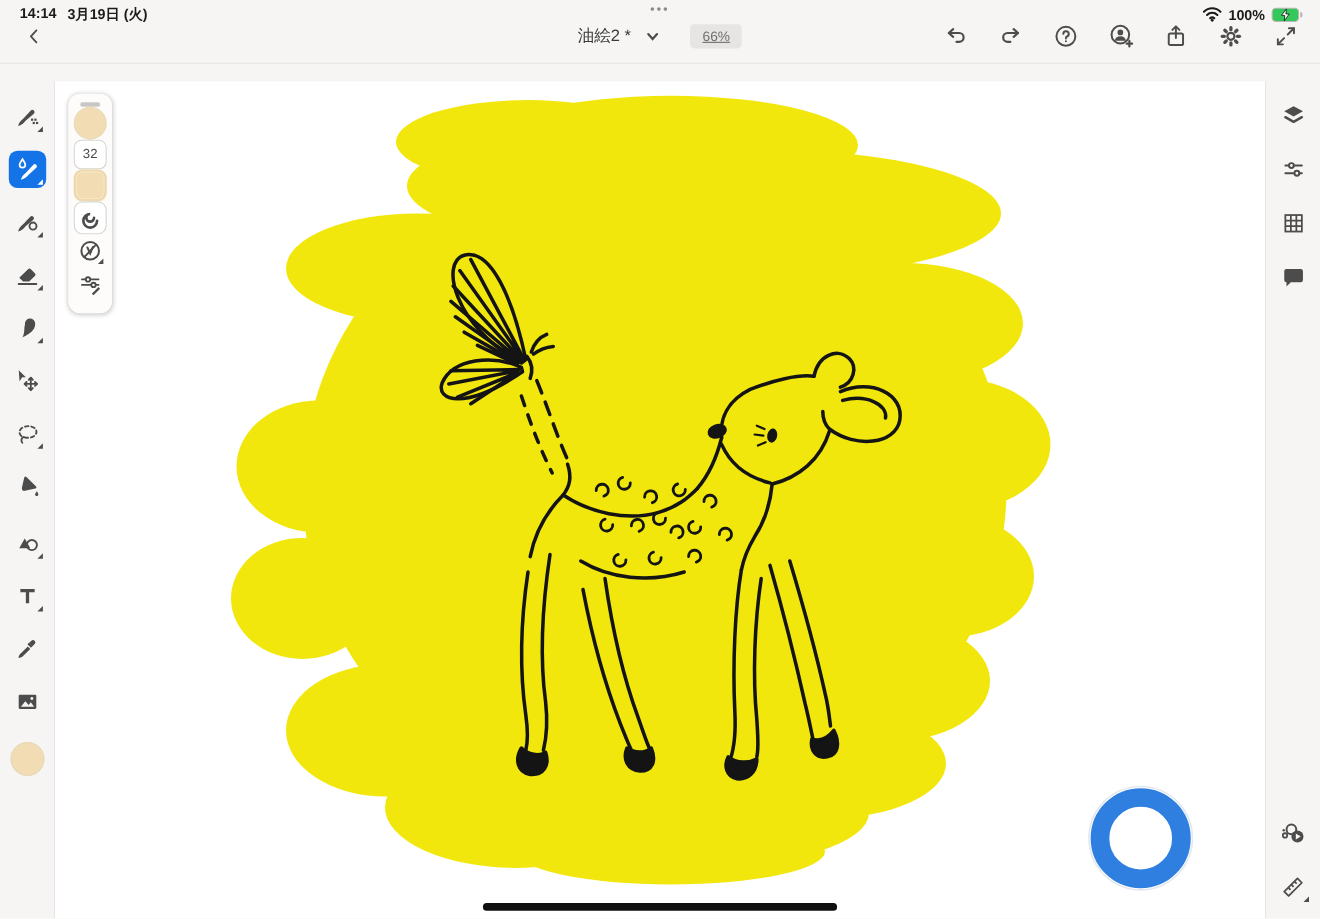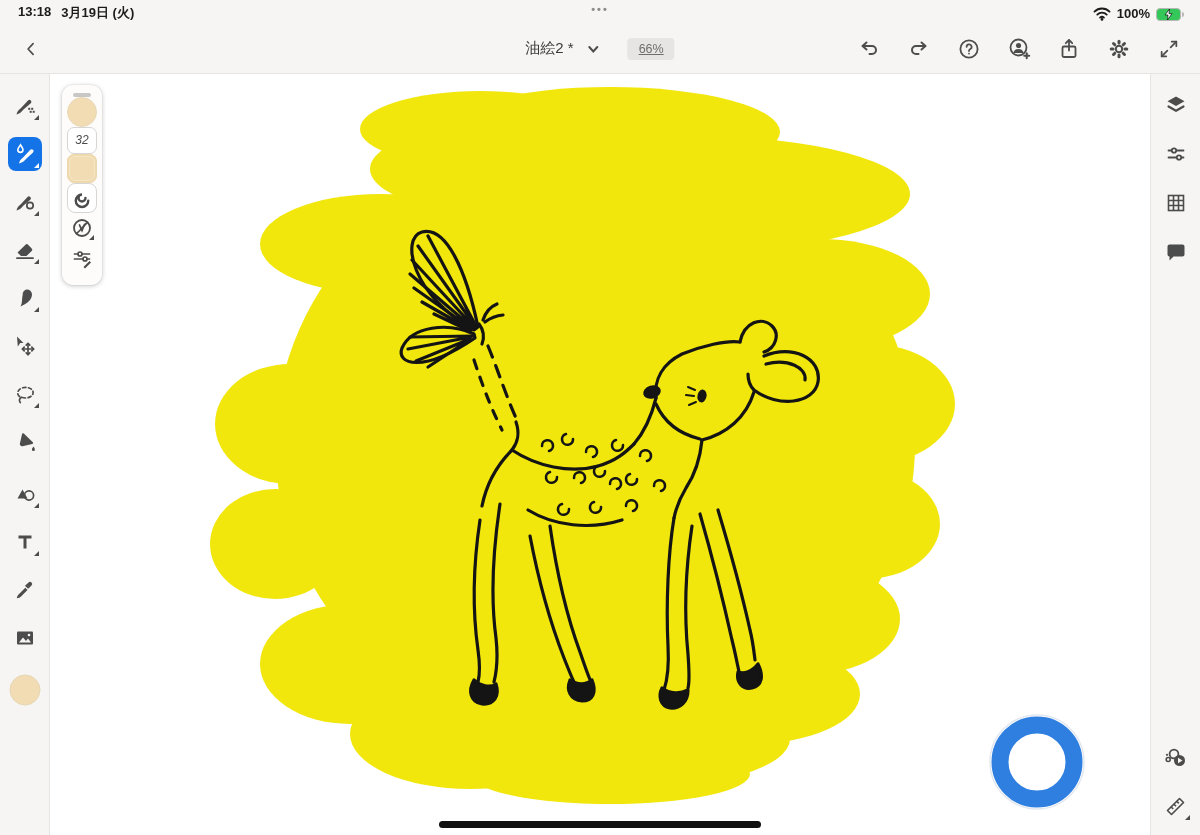--- a/index.html
+++ b/index.html
@@ -5,26 +5,26 @@
   * { margin:0; padding:0; box-sizing:border-box; }
   html,body { width:1200px; height:835px; overflow:hidden; }
   body { font-family:"Liberation Sans", sans-serif; background:#f6f5f4; position:relative; color:#3c3c3c; }
 
   
   .status-bar { position:absolute; top:0; left:0; right:0; height:24px;
     display:flex; align-items:center; justify-content:space-between;
     padding:2px 16px 0 18px; font-size:13px; font-weight:bold; color:#1b1b1b; }
   .status-left { display:flex; gap:10px; }
   .status-center { position:absolute; left:50%; transform:translateX(-50%); color:#8d8b89; font-size:11px; letter-spacing:2px; top:3px; }
-  .status-right { display:flex; align-items:flex-end; gap:6px; }
+  .status-right { display:flex; align-items:center; gap:6px; }
   .battery-body { width:25px; height:13px; border:1px solid #b9b7b5; border-radius:4px; background:#34c759; position:relative; display:flex; align-items:center; justify-content:center; }
   .battery-cap { width:2px; height:5px; background:#b9b7b5; border-radius:0 2px 2px 0; margin-left:1px; }
 
   
-  .top-toolbar { position:absolute; top:24px; left:0; right:0; height:50px;
+  .top-toolbar { position:absolute; top:8px; left:0; right:0; height:50px;
     display:flex; align-items:center; padding:0 14px; border-bottom:1px solid #e6e4e2; }
   .tb-left { display:flex; align-items:center; }
   .tb-center { position:absolute; left:50%; transform:translateX(-50%); display:flex; align-items:center; gap:10px; }
   .tb-right { margin-left:auto; display:flex; align-items:center; gap:16px; }
   .doc-title { font-size:15px; color:#3a3a3a; }
   .zoom-badge { background:#e7e5e3; color:#6f6d6b; font-size:12.5px; border-radius:4px; padding:4px 11px; margin-left:14px;text-decoration:underline; }
   .icon-btn { width:34px; height:34px; display:flex; align-items:center; justify-content:center; color:#4d4d4d; }
   .icon-btn svg { display:block; }
 
   
@@ -42,41 +42,41 @@
     border-left:5px solid transparent; border-bottom:5px solid currentColor; }
   .spacer { flex:1 1 auto; }
 
   
   .canvas-area { position:absolute; top:74px; left:50px; right:50px; bottom:0; background:#ffffff; }
   .artwork { position:absolute; inset:0; }
 
   
   .brush-panel { position:absolute; left:12px; top:11px; width:40px; background:#fdfcfb;
     border-radius:11px; box-shadow:0 1px 5px rgba(0,0,0,.22), 0 0 0 0.5px rgba(0,0,0,.06);
-    display:flex; flex-direction:column; align-items:center; padding:8px 0 12px; gap:0;font-style:italic; }
+    display:flex; flex-direction:column; align-items:center; padding:8px 0 12px; gap:0; }
   .drag-handle { width:18px; height:3.5px; border-radius:2px; background:#c9c7c5; }
   .bp-color { width:30px; height:30px; border-radius:50%; border:1px solid #e8dab8; }
   .bp-size { width:30px; height:27px; border:1px solid #d8d6d4; border-radius:7px; background:#fff;
     font-size:12px; color:#4c4c4c; display:flex; align-items:center; justify-content:center; }
   .bp-texture { width:30px; height:29px; border-radius:8px; background:#f2dcb4;
     box-shadow:inset 0 0 0 2px #eed9ae, inset 0 0 0 3px #f6e6c4; }
   .bp-box { width:30px; height:30px; border:1px solid #d8d6d4; border-radius:8px; background:#fff;
     display:flex; align-items:center; justify-content:center; color:#4c4c4c; }
   .bp-icon { width:30px; height:30px; display:flex; align-items:center; justify-content:center; color:#4c4c4c; position:relative; }
 
   
   .home-indicator { position:absolute; bottom:7px; left:50%; margin-left:-161px; width:322px; height:7px;
     border-radius:4px; background:#101010; }
 </style>
 </head>
 <body>
 
 <div class="status-bar">
   <div class="status-left">
-    <span>13:18</span>
+    <span>14:14</span>
     <span>3月19日 (火)</span>
   </div>
   <div class="status-center">•••</div>
   <div class="status-right">
     <span class="icon-btn" style="width:auto;height:auto">
       <svg width="18" height="14" viewBox="0 0 18 14">
           <g fill="none" stroke="#1b1b1b" stroke-width="1.9" stroke-linecap="round">
             <path d="M1.5 4.6 a10.5,10.5 0 0 1 15,0"></path>
             <path d="M4.3 7.6 a6.6,6.6 0 0 1 9.4,0"></path>
             <path d="M7.1 10.6 a2.8,2.8 0 0 1 3.8,0"></path>

